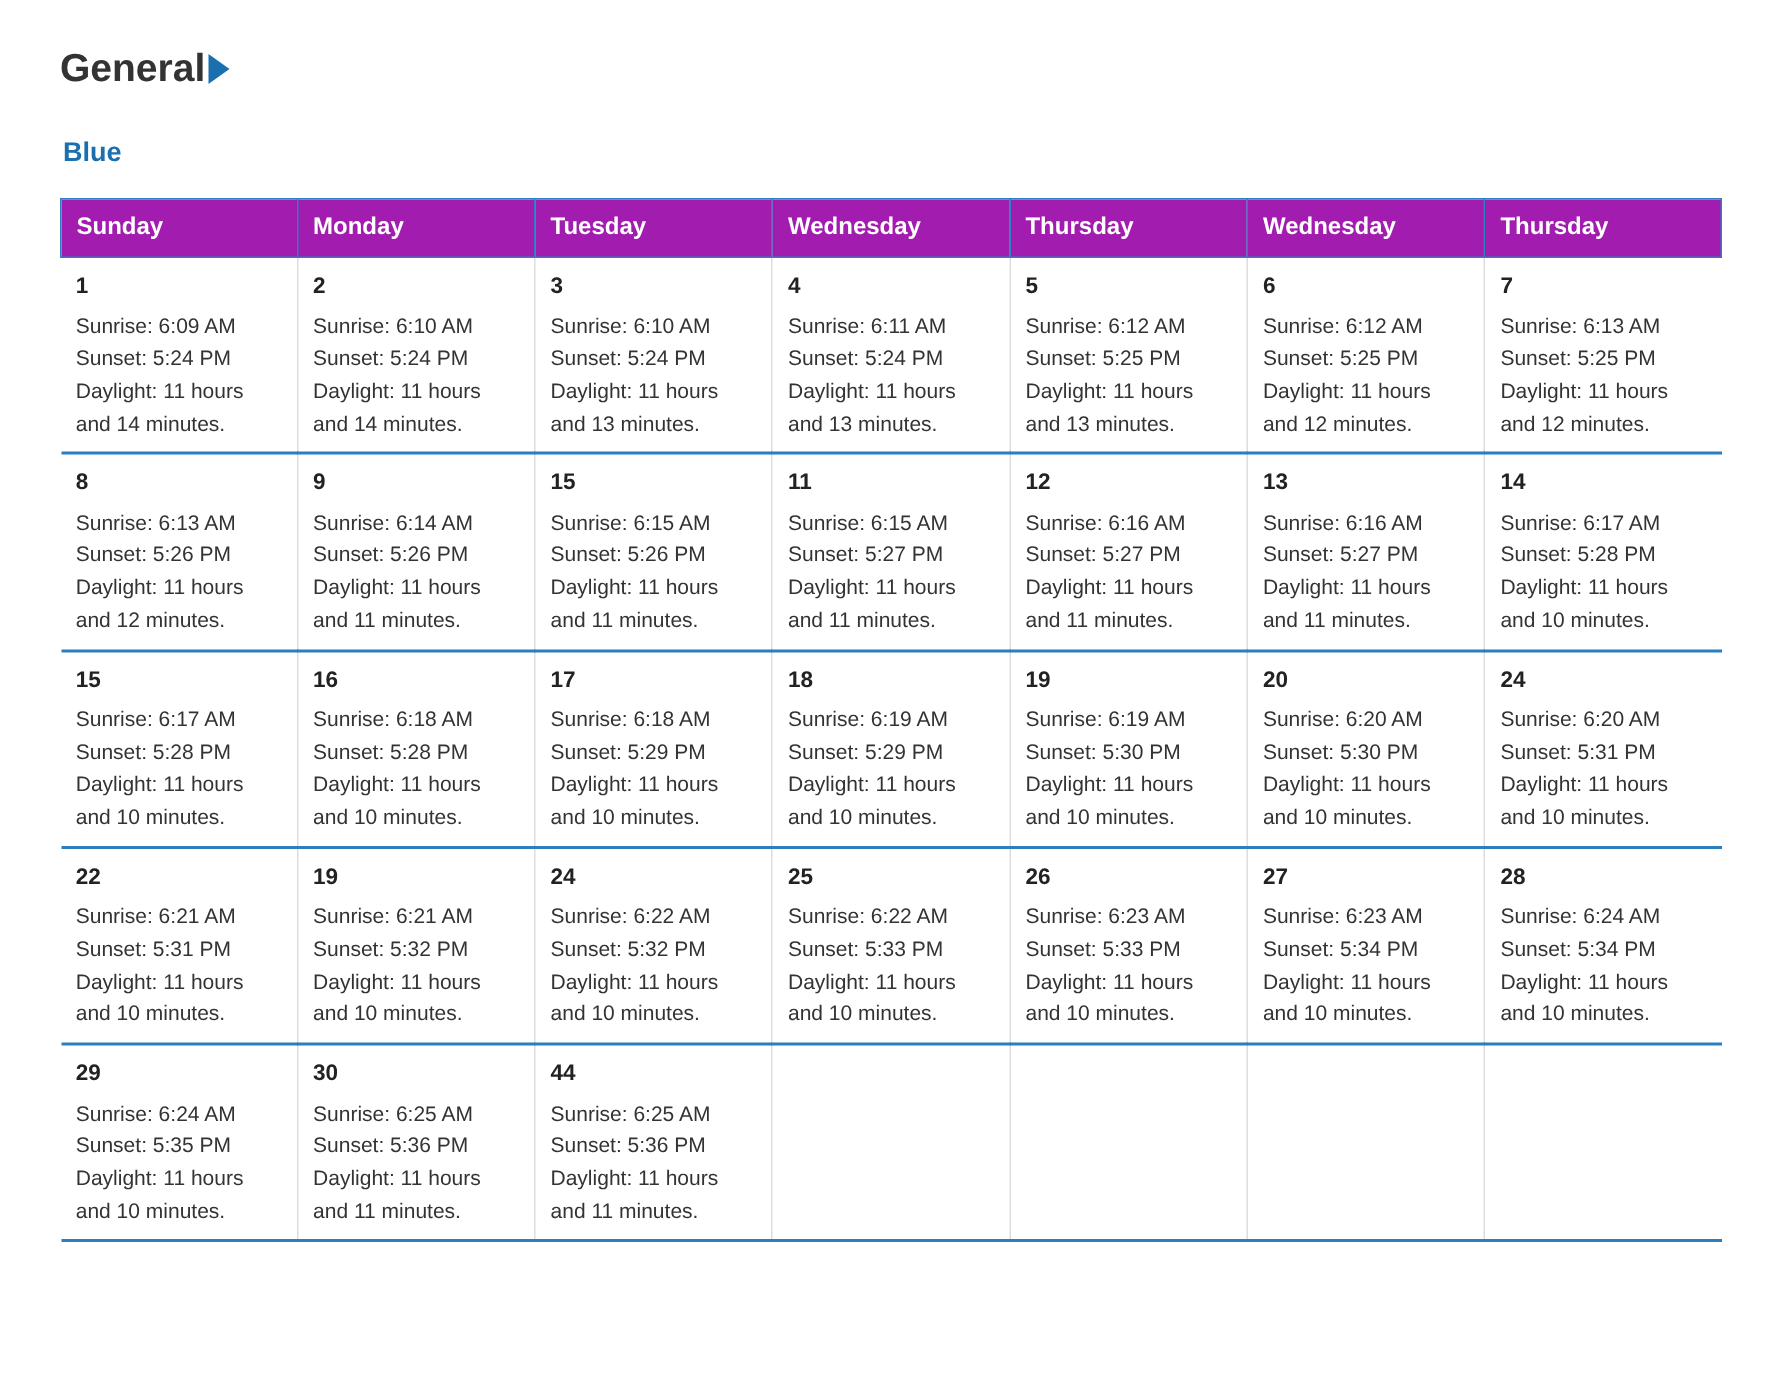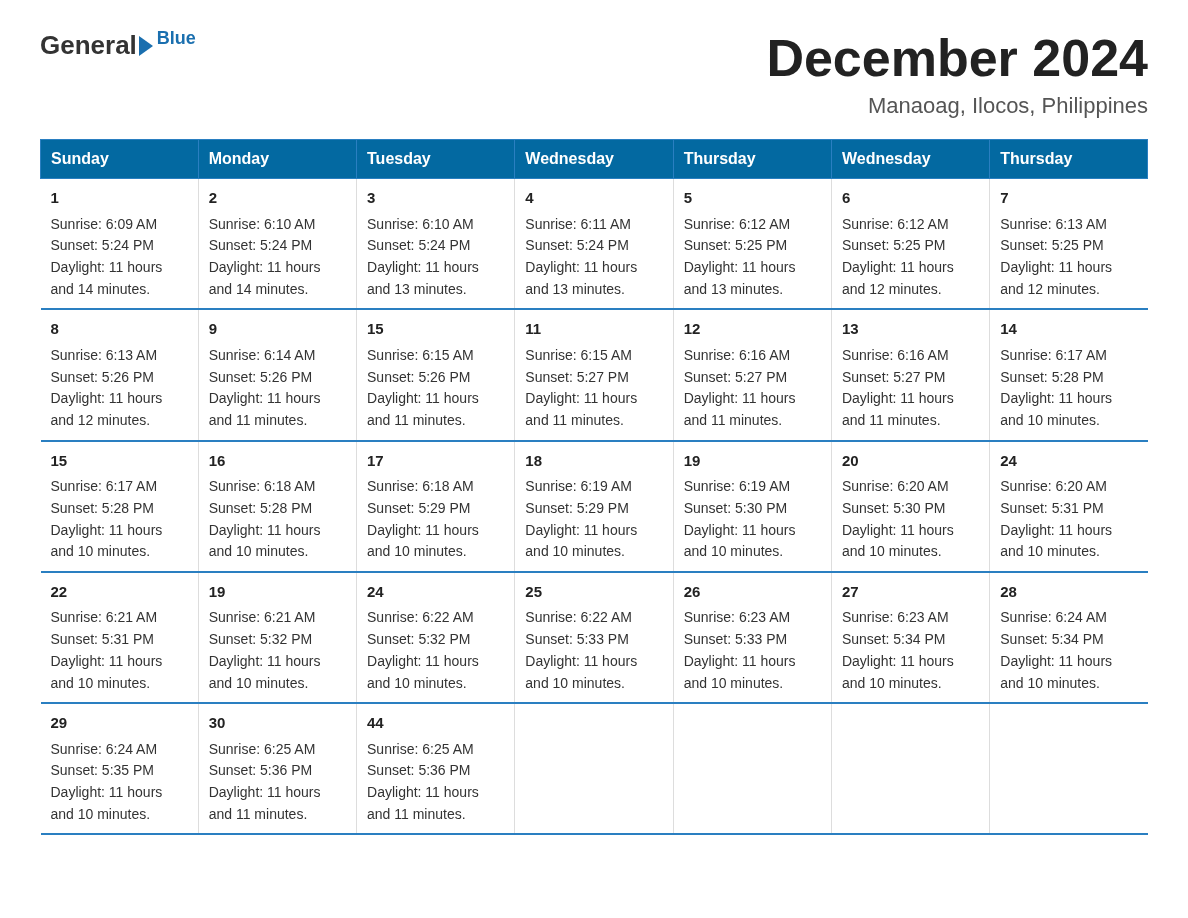--- a/index.html
+++ b/index.html
@@ -11,22 +11,23 @@
       min-height: 918px;
     }
     .header-row {
       display: flex;
       justify-content: space-between;
       align-items: flex-start;
       margin-bottom: 20px;
     }
     .logo {
       display: flex;
-      flex-direction: row;
+      flex-direction: column;
       align-items: flex-start;
+      gap: 32px;
     }
     .logo-text {
       display: flex;
       align-items: center;
       font-size: 26px;
       font-weight: bold;
       color: #333;
     }
     .logo-general { color: #333; }
     .logo-arrow {
@@ -55,21 +56,21 @@
     .subtitle {
       font-size: 22px;
       color: #555;
       margin-top: 6px;
     }
     table {
       width: 100%;
       border-collapse: collapse;
     }
     thead tr th {
-      background-color: #0369a1;
+      background-color: #a21caf;
       color: #fff;
       font-size: 16px;
       font-weight: bold;
       padding: 10px 10px;
       text-align: left;
       border: 1px solid #2a7fc1;
     }
     tbody tr {
       border-bottom: 2px solid #2a7fc1;
     }
@@ -103,24 +104,20 @@
 </head>
 <body>
 
 <div class="header-row">
   <div class="logo">
     <div class="logo-text">
       <span class="logo-general">General</span>
       <span class="logo-arrow"></span>
     </div>
     <span class="logo-subtitle">Blue</span>
-  </div>
-  <div class="title-area">
-    <div class="main-title">December 2024</div>
-    <div class="subtitle">Manaoag, Ilocos, Philippines</div>
   </div>
 </div>
 
 <table>
   <thead>
     <tr>
     <th>Sunday</th>
         <th>Monday</th>
         <th>Tuesday</th>
         <th>Wednesday</th>

